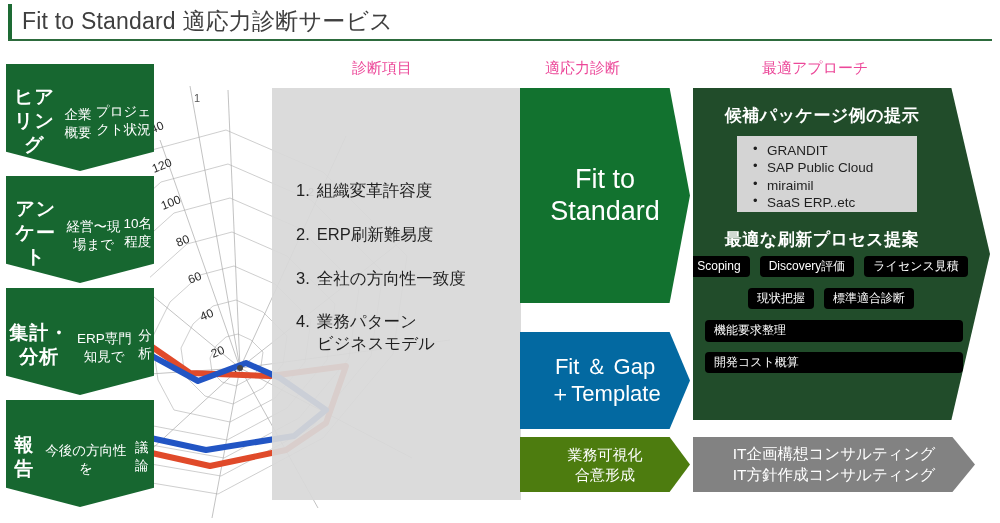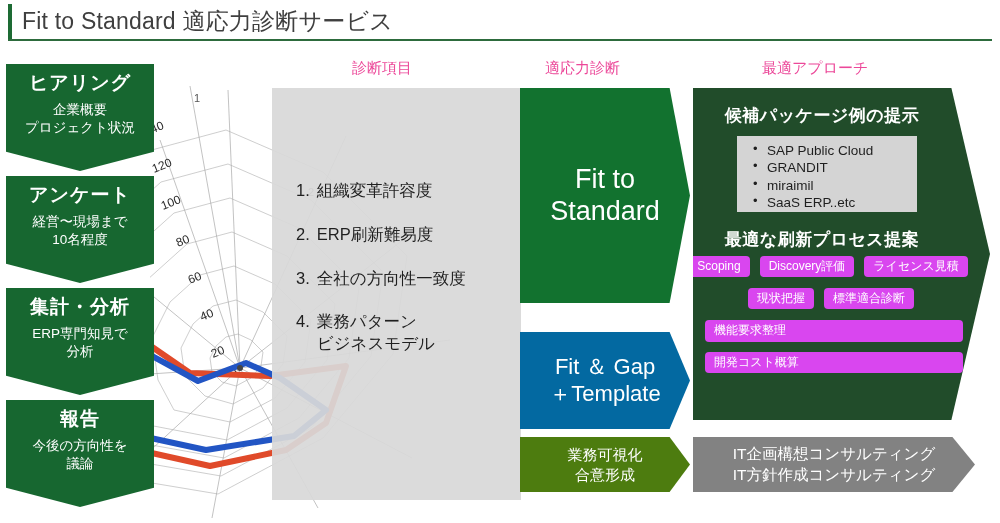--- a/index.html
+++ b/index.html
@@ -61,21 +61,21 @@
   #head-shindan { left: 352px; top: 59px; }
   #head-tekiou  { left: 545px; top: 59px; }
   #head-approach{ left: 762px; top: 59px; }
 
   
   .flow-step {
     position: absolute; left: 6px; width: 148px;
     background: #176730;
     clip-path: polygon(0 0, 100% 0, 100% 82%, 50% 100%, 0 82%);
     color: #fff; text-align: center;
-    display: flex; flex-direction: column; justify-content: flex-start;
+    display: flex; justify-content: flex-start;
     align-items: center; padding-top: 7px;
   }
   .flow-title { font-size: 19px; font-weight: bold; letter-spacing: 1px; line-height: 1.25; }
   .flow-sub   { font-size: 13.5px; line-height: 1.32; margin-top: 6px; }
   #flow-0 { top: 64px;  height: 107px; }
   #flow-1 { top: 176px; height: 107px; }
   #flow-2 { top: 288px; height: 107px; }
   #flow-3 { top: 400px; height: 107px; }
 
   
@@ -122,21 +122,21 @@
     font-size: 13.5px; color: #1f1f1f; line-height: 1.28;
     position: relative; padding-left: 14px;
   }
   #pkg-list li:before {
     content: "\2022"; position: absolute; left: 0; top: -1px; font-size: 13px; color:#1f1f1f;
   }
   #approach-h2 { position:absolute; left:0; top:140px; width: 258px; }
   #tag-area { position: absolute; left: 0; top: 168px; width: 270px; }
   .tag-row { display: flex; justify-content: center; gap: 10px; margin-bottom: 11px; }
   .tag {
-    background: #d946ef; color: #fff; font-size: 12px;
+    background: #000000; color: #fff; font-size: 12px;
     padding: 4px 9px; border-radius: 4px; white-space: nowrap; line-height: 1.1;
   }
   .tag-row.r2 { padding-left: 6px; }
   .tag-row.r3 { padding-left: 12px; flex-direction: column; }
 
   
   #consult-arrow {
     position: absolute; left: 693px; top: 437px; width: 282px; height: 55px;
     background: #828282;
     clip-path: polygon(0 0, 92% 0, 100% 50%, 92% 100%, 0 100%);
@@ -271,22 +271,22 @@
   </div>
   <div class="mid-arrow" id="mid-gyomu">
     <span>業務可視化</span>
     <span>合意形成</span>
   </div>
 
   <div id="approach-panel">
     <div class="approach-h" id="approach-h1">候補パッケージ例の提示</div>
     <div id="pkg-box">
       <ul id="pkg-list">
+        <li>GRANDIT</li>
         <li>SAP Public Cloud</li>
-        <li>GRANDIT</li>
         <li>miraimil</li>
         <li>SaaS ERP..etc</li>
       </ul>
     </div>
     <div class="approach-h" id="approach-h2">最適な刷新プロセス提案</div>
     <div id="tag-area">
       <div class="tag-row r1">
         <span class="tag">Scoping</span>
         <span class="tag">Discovery評価</span>
         <span class="tag">ライセンス見積</span>

